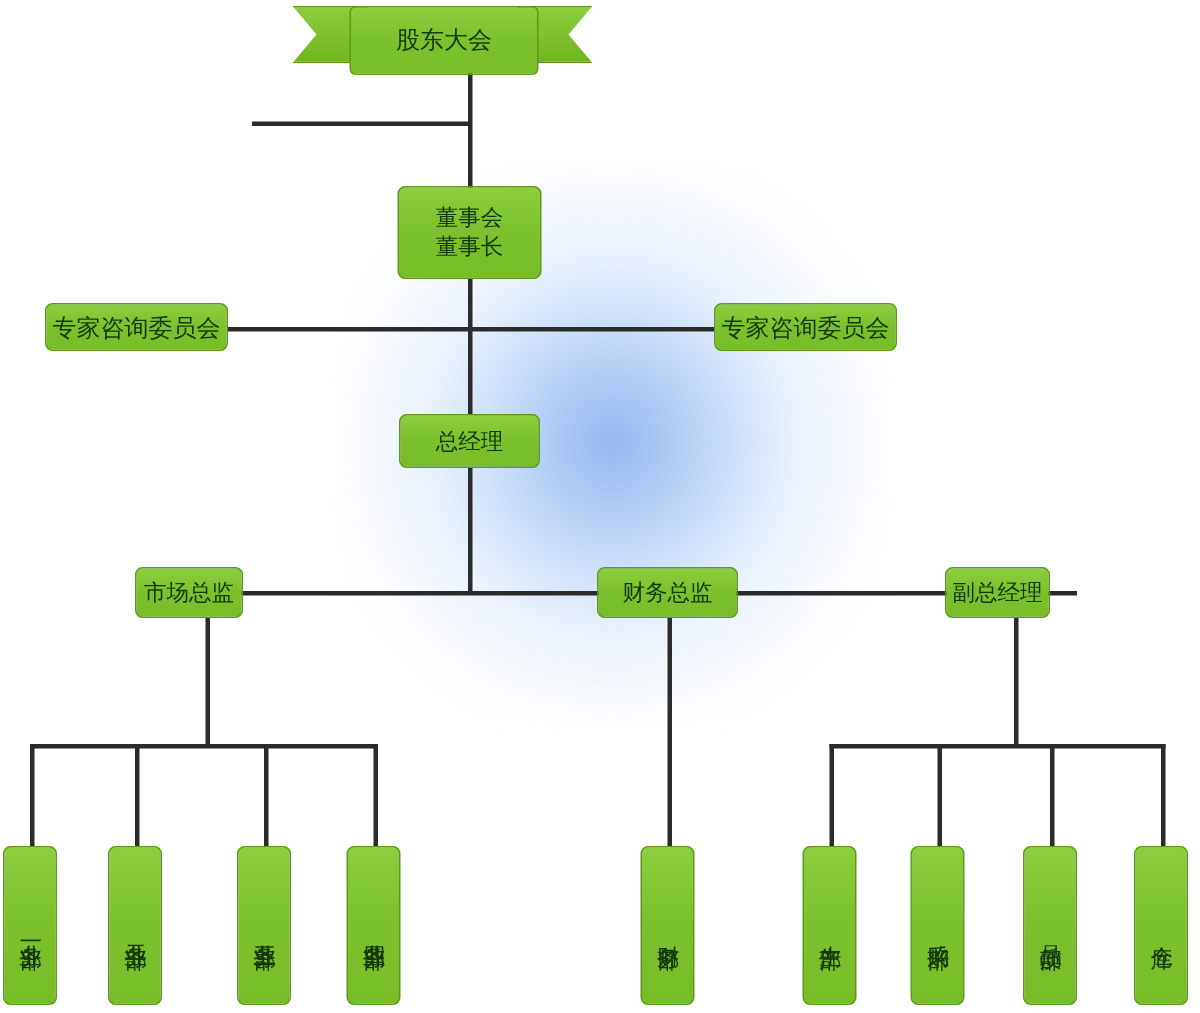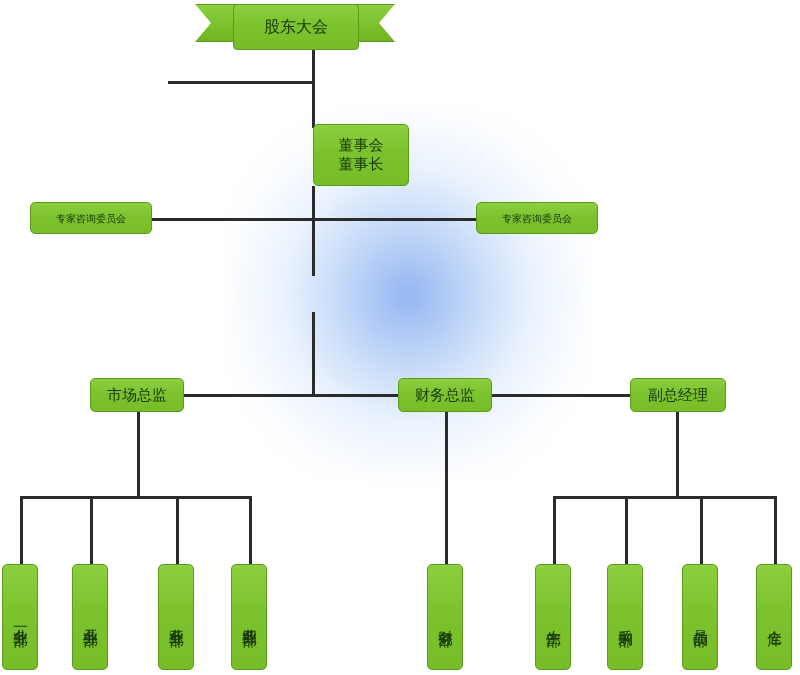--- a/index.html
+++ b/index.html
@@ -35,21 +35,21 @@
     color:#16380a;
     font-size:15px;
     line-height:19px;
     display:flex;
     align-items:center;
     justify-content:center;
     text-align:center;
     white-space:pre-line;
     font-weight:400;
   }
-  .box.small{font-size:10px;}
+  .box.small{font-size:16px;}
 
   
   .vbox{
     writing-mode:vertical-rl;
     text-orientation:upright;
     letter-spacing:1px;
     padding-top:4px;
   }
 
   
@@ -124,30 +124,31 @@
 
   <div class="ribbon-wrap">
     <div class="ribbon-tail left"></div>
     <div class="ribbon-tail right"></div>
     <div class="ribbon-notch l"></div>
     <div class="ribbon-notch r"></div>
     <div class="ribbon-main">股东大会</div>
   </div>
 
 
-  <div class="box" style="left:265px;top:124px;width:96px;height:62px;margin-left:48px;">董事会
+  <div class="box" style="left:265px;top:124px;width:96px;height:62px;">董事会
 董事长</div>
 
   <div class="box small" style="left:30px;top:202px;width:122px;height:32px;">专家咨询委员会</div>
   <div class="box small" style="left:476px;top:202px;width:122px;height:32px;">专家咨询委员会</div>
 
+  <div class="box" style="left:266px;top:276px;width:94px;height:36px;">总经理</div>
 
-  <div class="box" style="left:90px;top:378px;width:94px;height:34px;">市场总监</div>
+  <div class="box" style="left:90px;top:378px;width:72px;height:34px;">市场总监</div>
   <div class="box" style="left:398px;top:378px;width:94px;height:34px;">财务总监</div>
-  <div class="box" style="left:630px;top:378px;width:96px;height:34px;">副总经理</div>
+  <div class="box" style="left:630px;top:378px;width:70px;height:34px;">副总经理</div>
 
   <div class="box vbox" style="left:2px;top:564px;width:36px;height:106px;">业务一部</div>
   <div class="box vbox" style="left:72px;top:564px;width:36px;height:106px;">业务二部</div>
   <div class="box vbox" style="left:158px;top:564px;width:36px;height:106px;">业务三部</div>
   <div class="box vbox" style="left:231px;top:564px;width:36px;height:106px;">业务四部</div>
 
   <div class="box vbox" style="left:427px;top:564px;width:36px;height:106px;">财务部</div>
 
   <div class="box vbox" style="left:535px;top:564px;width:36px;height:106px;">生产部</div>
   <div class="box vbox" style="left:607px;top:564px;width:36px;height:106px;">采购部</div>

